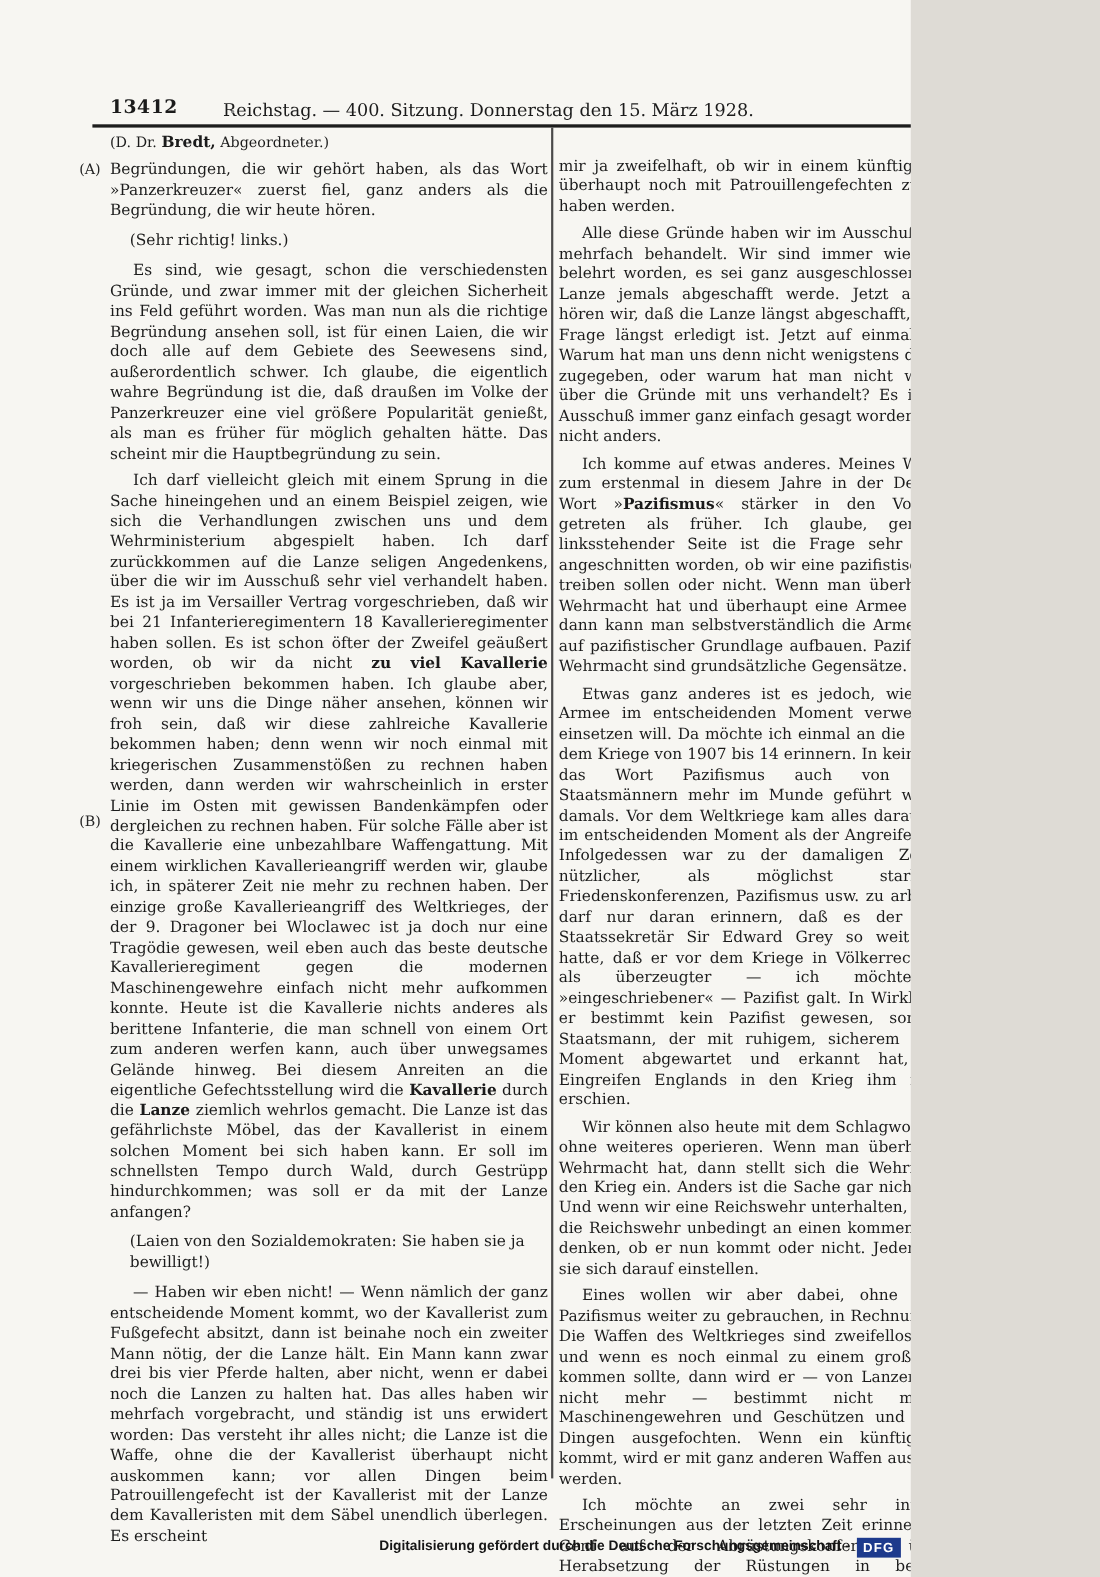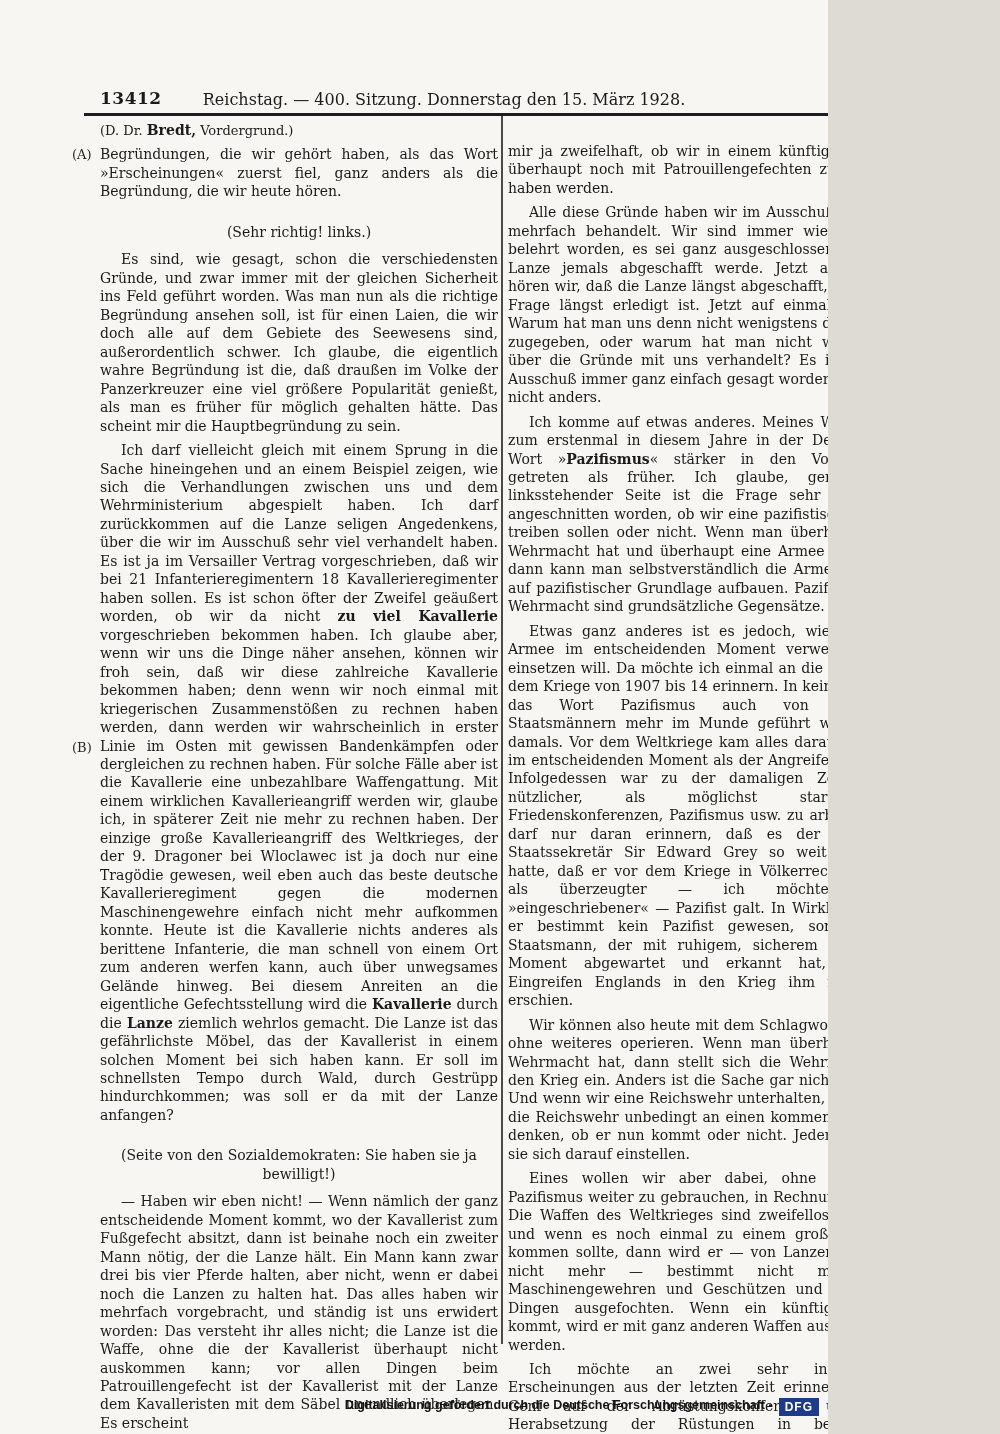--- a/index.html
+++ b/index.html
@@ -25,21 +25,21 @@
   .col-divider {
     position:absolute; left:501px; top:116px; height:1228px; width:1.5px;
     background:#4a4a4a;
   }
   
   .col { position:absolute; font-size:14px; line-height:1.32; }
   .col-left  { left:100px; top:121px; width:398px; }
   .col-right { left:508px; top:142px; width:394px; }
   .para { margin:0 0 6px 0; text-indent:1.5em; text-align:justify; }
   .noindent { text-indent:0; }
-  .interjection { margin:22px 18px 9px; text-align:center; text-indent:0; }
+  .interjection { margin:9px 18px 9px; text-indent:0; }
   .speaker-note { margin:0 0 6px 0; font-size:13px; text-indent:0; }
   .speaker-note b { font-size:14px; }
   b { font-weight:bold;text-align:right; }
   
   .margin-label {
     position:absolute; font-size:13px; color:#262626;
     font-family:"DejaVu Serif",serif;
   }
   .ml-a { left:72px;  top:147px; }
   .ml-b { left:72px;  top:740px; }
@@ -73,26 +73,26 @@
 
   <span class="margin-label ml-a">(A)</span>
   <span class="margin-label ml-b">(B)</span>
   <span class="margin-label ml-c">(C)</span>
   <span class="margin-label ml-d">(D)</span>
 
   <span class="speck speck-1"></span>
   <span class="speck speck-2"></span>
 
   <div class="col col-left">
-    <p class="speaker-note"><span>(D. Dr. </span><b>Bredt,</b><span> Vordergrund.)</span></p>
-    <p class="para noindent">Begründungen, die wir gehört haben, als das Wort »Erscheinungen« zuerst fiel, ganz anders als die Begründung, die wir heute hören.</p>
+    <p class="speaker-note"><span>(D. Dr. </span><b>Bredt,</b><span> Abgeordneter.)</span></p>
+    <p class="para noindent">Begründungen, die wir gehört haben, als das Wort »Panzerkreuzer« zuerst fiel, ganz anders als die Begründung, die wir heute hören.</p>
     <p class="interjection">(Sehr richtig! links.)</p>
     <p class="para">Es sind, wie gesagt, schon die verschiedensten Gründe, und zwar immer mit der gleichen Sicherheit ins Feld geführt worden. Was man nun als die richtige Begründung ansehen soll, ist für einen Laien, die wir doch alle auf dem Gebiete des Seewesens sind, außerordentlich schwer. Ich glaube, die eigentlich wahre Begründung ist die, daß draußen im Volke der Panzerkreuzer eine viel größere Popularität genießt, als man es früher für möglich gehalten hätte. Das scheint mir die Hauptbegründung zu sein.</p>
     <p class="para"><span>Ich darf vielleicht gleich mit einem Sprung in die Sache hineingehen und an einem Beispiel zeigen, wie sich die Verhandlungen zwischen uns und dem Wehrministerium abgespielt haben. Ich darf zurückkommen auf die Lanze seligen Angedenkens, über die wir im Ausschuß sehr viel verhandelt haben. Es ist ja im Versailler Vertrag vorgeschrieben, daß wir bei 21 Infanterieregimentern 18 Kavallerieregimenter haben sollen. Es ist schon öfter der Zweifel geäußert worden, ob wir da nicht </span><b>zu viel Kavallerie</b><span> vorgeschrieben bekommen haben. Ich glaube aber, wenn wir uns die Dinge näher ansehen, können wir froh sein, daß wir diese zahlreiche Kavallerie bekommen haben; denn wenn wir noch einmal mit kriegerischen Zusammenstößen zu rechnen haben werden, dann werden wir wahrscheinlich in erster Linie im Osten mit gewissen Bandenkämpfen oder dergleichen zu rechnen haben. Für solche Fälle aber ist die Kavallerie eine unbezahlbare Waffengattung. Mit einem wirklichen Kavallerieangriff werden wir, glaube ich, in späterer Zeit nie mehr zu rechnen haben. Der einzige große Kavallerieangriff des Weltkrieges, der der 9. Dragoner bei Wloclawec ist ja doch nur eine Tragödie gewesen, weil eben auch das beste deutsche Kavallerieregiment gegen die modernen Maschinengewehre einfach nicht mehr aufkommen konnte. Heute ist die Kavallerie nichts anderes als berittene Infanterie, die man schnell von einem Ort zum anderen werfen kann, auch über unwegsames Gelände hinweg. Bei diesem Anreiten an die eigentliche Gefechtsstellung wird die </span><b>Kavallerie</b><span> durch die </span><b>Lanze</b><span> ziemlich wehrlos gemacht. Die Lanze ist das gefährlichste Möbel, das der Kavallerist in einem solchen Moment bei sich haben kann. Er soll im schnellsten Tempo durch Wald, durch Gestrüpp hindurchkommen; was soll er da mit der Lanze anfangen?</span></p>
-    <p class="interjection">(Seite von den Sozialdemokraten: Sie haben sie ja bewilligt!)</p>
+    <p class="interjection">(Laien von den Sozialdemokraten: Sie haben sie ja bewilligt!)</p>
     <p class="para">— Haben wir eben nicht! — Wenn nämlich der ganz entscheidende Moment kommt, wo der Kavallerist zum Fußgefecht absitzt, dann ist beinahe noch ein zweiter Mann nötig, der die Lanze hält. Ein Mann kann zwar drei bis vier Pferde halten, aber nicht, wenn er dabei noch die Lanzen zu halten hat. Das alles haben wir mehrfach vorgebracht, und ständig ist uns erwidert worden: Das versteht ihr alles nicht; die Lanze ist die Waffe, ohne die der Kavallerist überhaupt nicht auskommen kann; vor allen Dingen beim Patrouillengefecht ist der Kavallerist mit der Lanze dem Kavalleristen mit dem Säbel unendlich überlegen. Es erscheint</p>
   </div>
 
   <div class="col col-right">
     <p class="para noindent">mir ja zweifelhaft, ob wir in einem künftigen Kriege überhaupt noch mit Patrouillengefechten zu rechnen haben werden.</p>
     <p class="para">Alle diese Gründe haben wir im Ausschuß und hier mehrfach behandelt. Wir sind immer wieder dahin belehrt worden, es sei ganz ausgeschlossen, daß die Lanze jemals abgeschafft werde. Jetzt auf einmal hören wir, daß die Lanze längst abgeschafft, daß diese Frage längst erledigt ist. Jetzt auf einmal geht es. Warum hat man uns denn nicht wenigstens die Gründe zugegeben, oder warum hat man nicht wenigstens über die Gründe mit uns verhandelt? Es ist uns im Ausschuß immer ganz einfach gesagt worden: das geht nicht anders.</p>
     <p class="para"><span>Ich komme auf etwas anderes. Meines Wissens ist zum erstenmal in diesem Jahre in der Debatte das Wort »</span><b>Pazifismus</b><span>« stärker in den Vordergrund getreten als früher. Ich glaube, gerade von linksstehender Seite ist die Frage sehr energisch angeschnitten worden, ob wir eine pazifistische Politik treiben sollen oder nicht. Wenn man überhaupt eine Wehrmacht hat und überhaupt eine Armee unterhält, dann kann man selbstverständlich die Armee niemals auf pazifistischer Grundlage aufbauen. Pazifismus und Wehrmacht sind grundsätzliche Gegensätze.</span></p>
     <p class="para">Etwas ganz anderes ist es jedoch, wie man die Armee im entscheidenden Moment verwenden und einsetzen will. Da möchte ich einmal an die Zeiten vor dem Kriege von 1907 bis 14 erinnern. In keiner Zeit ist das Wort Pazifismus auch von leitenden Staatsmännern mehr im Munde geführt worden als damals. Vor dem Weltkriege kam alles darauf an, wer im entscheidenden Moment als der Angreifer dastand. Infolgedessen war zu der damaligen Zeit nichts nützlicher, als möglichst stark mit Friedenskonferenzen, Pazifismus usw. zu arbeiten. Ich darf nur daran erinnern, daß es der englische Staatssekretär Sir Edward Grey so weit gebracht hatte, daß er vor dem Kriege in Völkerrechtskreisen als überzeugter — ich möchte sagen »eingeschriebener« — Pazifist galt. In Wirklichkeit ist er bestimmt kein Pazifist gewesen, sondern ein Staatsmann, der mit ruhigem, sicherem Blick den Moment abgewartet und erkannt hat, wo ein Eingreifen Englands in den Krieg ihm notwendig erschien.</p>
     <p class="para">Wir können also heute mit dem Schlagwort nicht so ohne weiteres operieren. Wenn man überhaupt eine Wehrmacht hat, dann stellt sich die Wehrmacht auf den Krieg ein. Anders ist die Sache gar nicht denkbar. Und wenn wir eine Reichswehr unterhalten, dann muß die Reichswehr unbedingt an einen kommenden Krieg denken, ob er nun kommt oder nicht. Jedenfalls muß sie sich darauf einstellen.</p>
     <p class="para">Eines wollen wir aber dabei, ohne das Wort Pazifismus weiter zu gebrauchen, in Rechnung stellen. Die Waffen des Weltkrieges sind zweifellos überholt, und wenn es noch einmal zu einem großen Kriege kommen sollte, dann wird er — von Lanzen rede ich nicht mehr — bestimmt nicht mehr mit Maschinengewehren und Geschützen und ähnlichen Dingen ausgefochten. Wenn ein künftiger Krieg kommt, wird er mit ganz anderen Waffen ausgefochten werden.</p>

